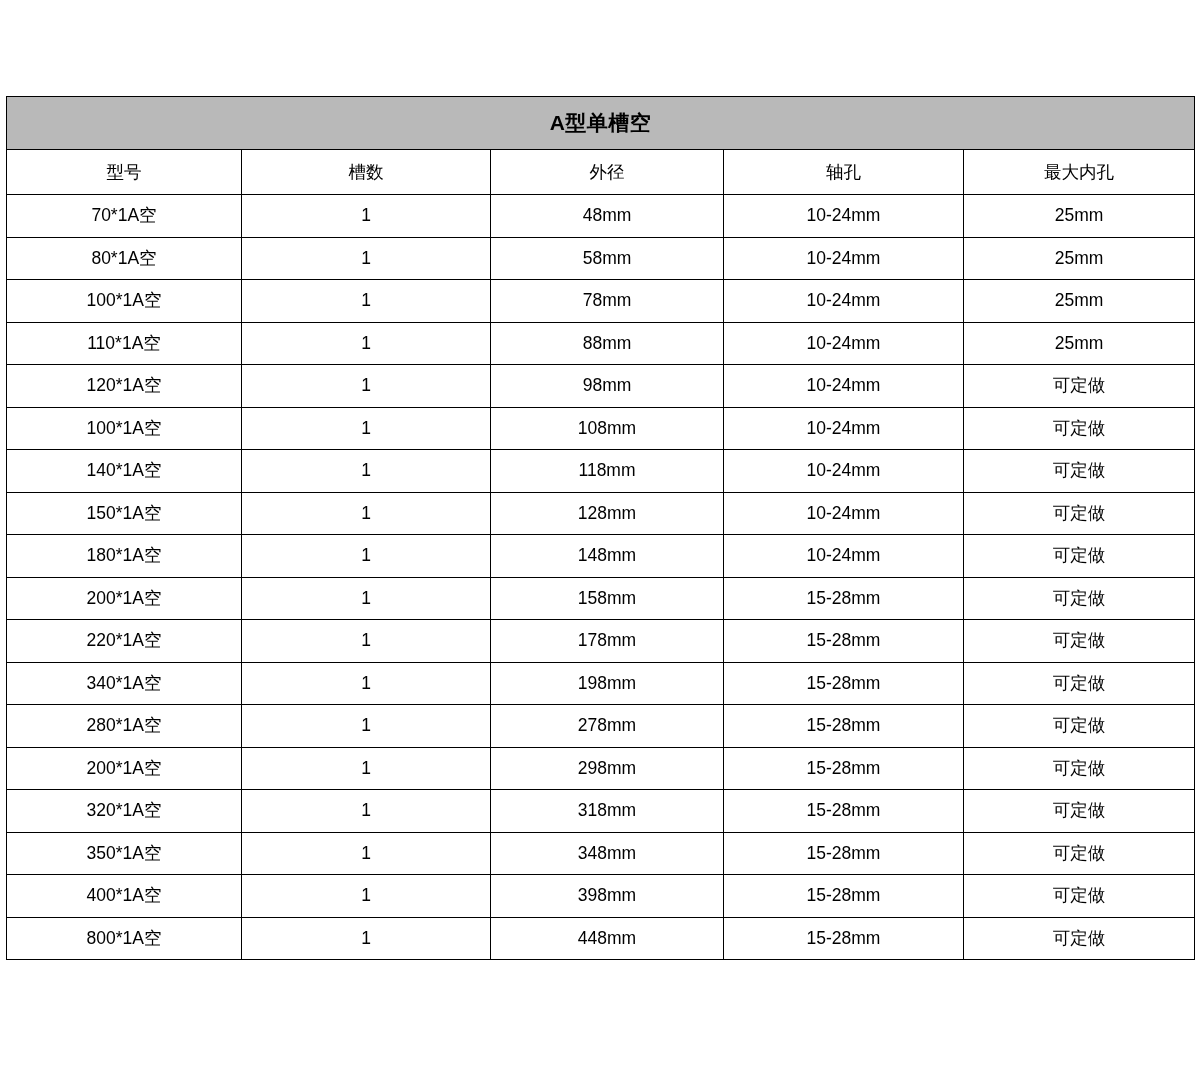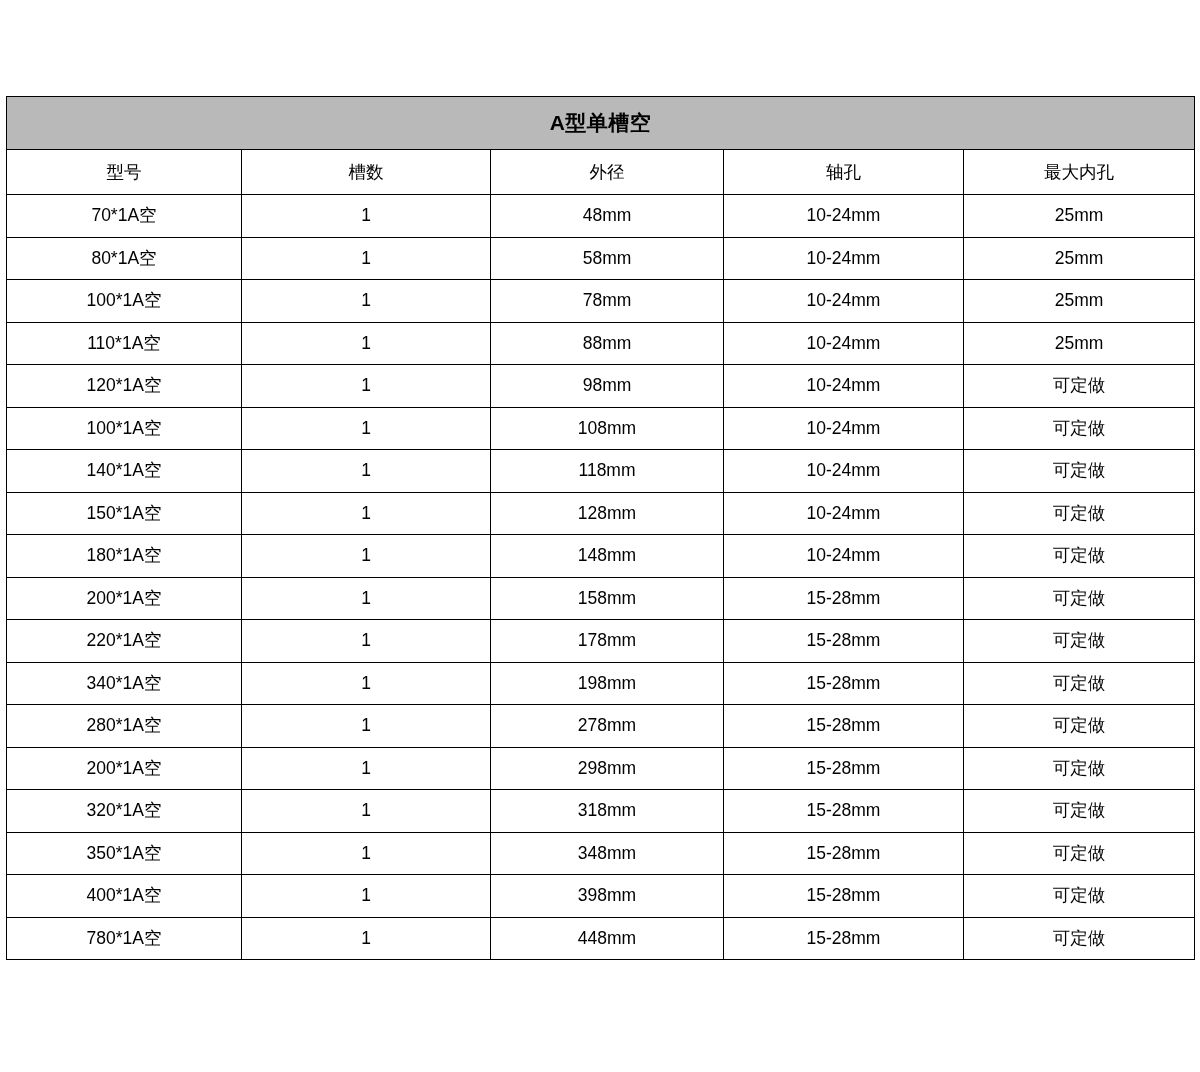--- a/index.html
+++ b/index.html
@@ -192,21 +192,21 @@
         <td>可定做</td>
       </tr>
       <tr>
         <td>400*1A空</td>
         <td>1</td>
         <td>398mm</td>
         <td>15-28mm</td>
         <td>可定做</td>
       </tr>
       <tr>
-        <td>780*1A空</td>
+        <td>800*1A空</td>
         <td>1</td>
         <td>448mm</td>
         <td>15-28mm</td>
         <td>可定做</td>
       </tr>
     </tbody>
   </table>
 
 </div>
 

